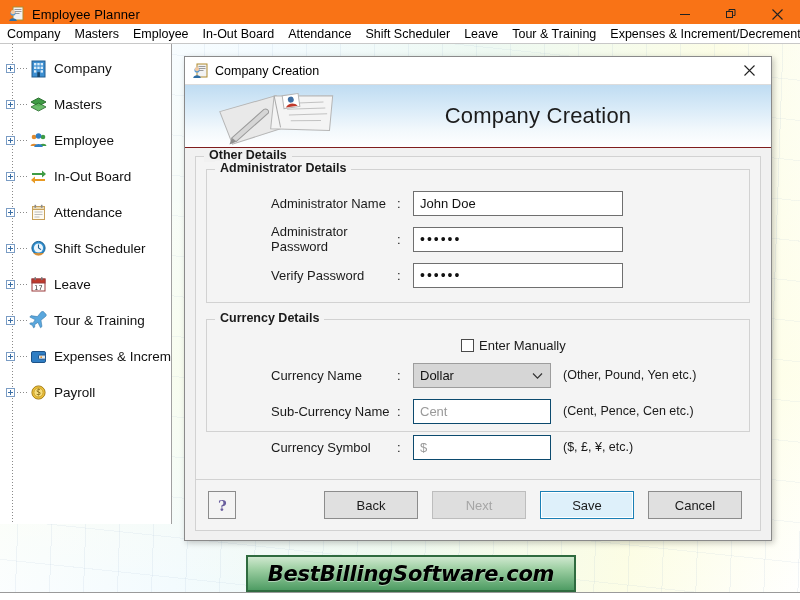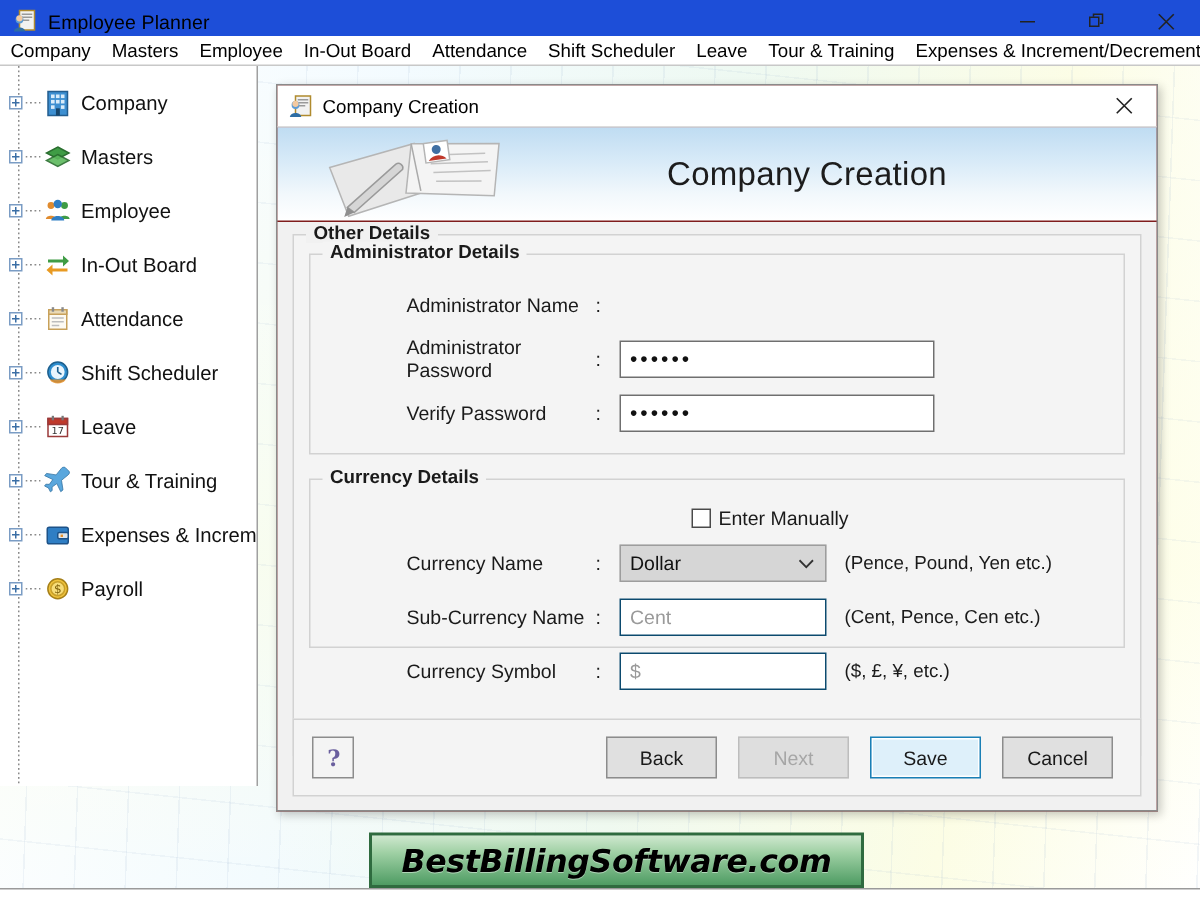--- a/index.html
+++ b/index.html
@@ -15,21 +15,21 @@
     position: relative;
     width: 800px; height: 600px;
     background: #ffffff;
     overflow: hidden;
   }
 
   
   .titlebar {
     position: absolute; left: 0; top: 0;
     width: 800px; height: 28px;
-    background: #1d4ed8;
+    background: #f97316;
     display: flex; align-items: center;
   }
   .tb-icon {
     width: 16px; height: 16px;
     margin-left: 8px; margin-right: 8px;
     position: relative; flex: none;
   }
   .tb-title {
     font-size: 13px; color: #000;
     letter-spacing: .1px;
@@ -249,21 +249,21 @@
   }
   .helpbtn {
     width: 28px; height: 28px;
     border: 1px solid #8c8c8c;
     background: #f4f4f4;
     display: flex; align-items: center; justify-content: center;
     flex: none;
   }
   .btnrow { margin-left: auto; display: flex; gap: 14px; padding-right: 6px; }
   .btn {
-    width: 74px; height: 28px;
+    width: 94px; height: 28px;
     border: 1px solid #8c8c8c;
     background: #e0e0e0;
     font-family: "Liberation Sans", sans-serif;
     font-size: 13px; color: #1a1a1a;
     display: flex; align-items: center; justify-content: center;
   }
   .btn.disabled { color: #a6a6a6; background: #dedede; border-color: #bdbdbd; }
   .btn.focus {
     background: #def0fa;
     border: 1px solid #1a7fb5;
@@ -548,20 +548,21 @@
 
       <div class="group outer-group">
         <div class="glabel">Other Details</div>
 
         <div class="group inner grp-admin">
           <div class="glabel">Administrator Details</div>
 
           <div class="row">
             <div class="lbl">Administrator Name</div>
             <div class="colon">:</div>
+            <input class="txt" type="text" value="John Doe" style="">
           </div>
 
           <div class="row">
             <div class="lbl">Administrator Password</div>
             <div class="colon">:</div>
             <input class="txt pwd" type="text" value="••••••" style="">
           </div>
 
           <div class="row">
             <div class="lbl">Verify Password</div>
@@ -582,21 +583,21 @@
             <div class="lbl">Currency Name</div>
             <div class="colon">:</div>
             <div class="sel">
               <span>Dollar</span>
               <span class="chev">
                 <svg width="11" height="7" viewBox="0 0 11 7">
                     <path d="M1 1 L5.5 5.6 L10 1" fill="none" stroke="#333" stroke-width="1.2"></path>
                   </svg>
               </span>
             </div>
-            <div class="hint">(Pence, Pound, Yen etc.)</div>
+            <div class="hint">(Other, Pound, Yen etc.)</div>
           </div>
 
           <div class="row">
             <div class="lbl">Sub-Currency Name</div>
             <div class="colon">:</div>
             <input class="txt light" style="width: 138px;" type="text" placeholder="Cent">
             <div class="hint">(Cent, Pence, Cen etc.)</div>
           </div>
 
           <div class="row">

